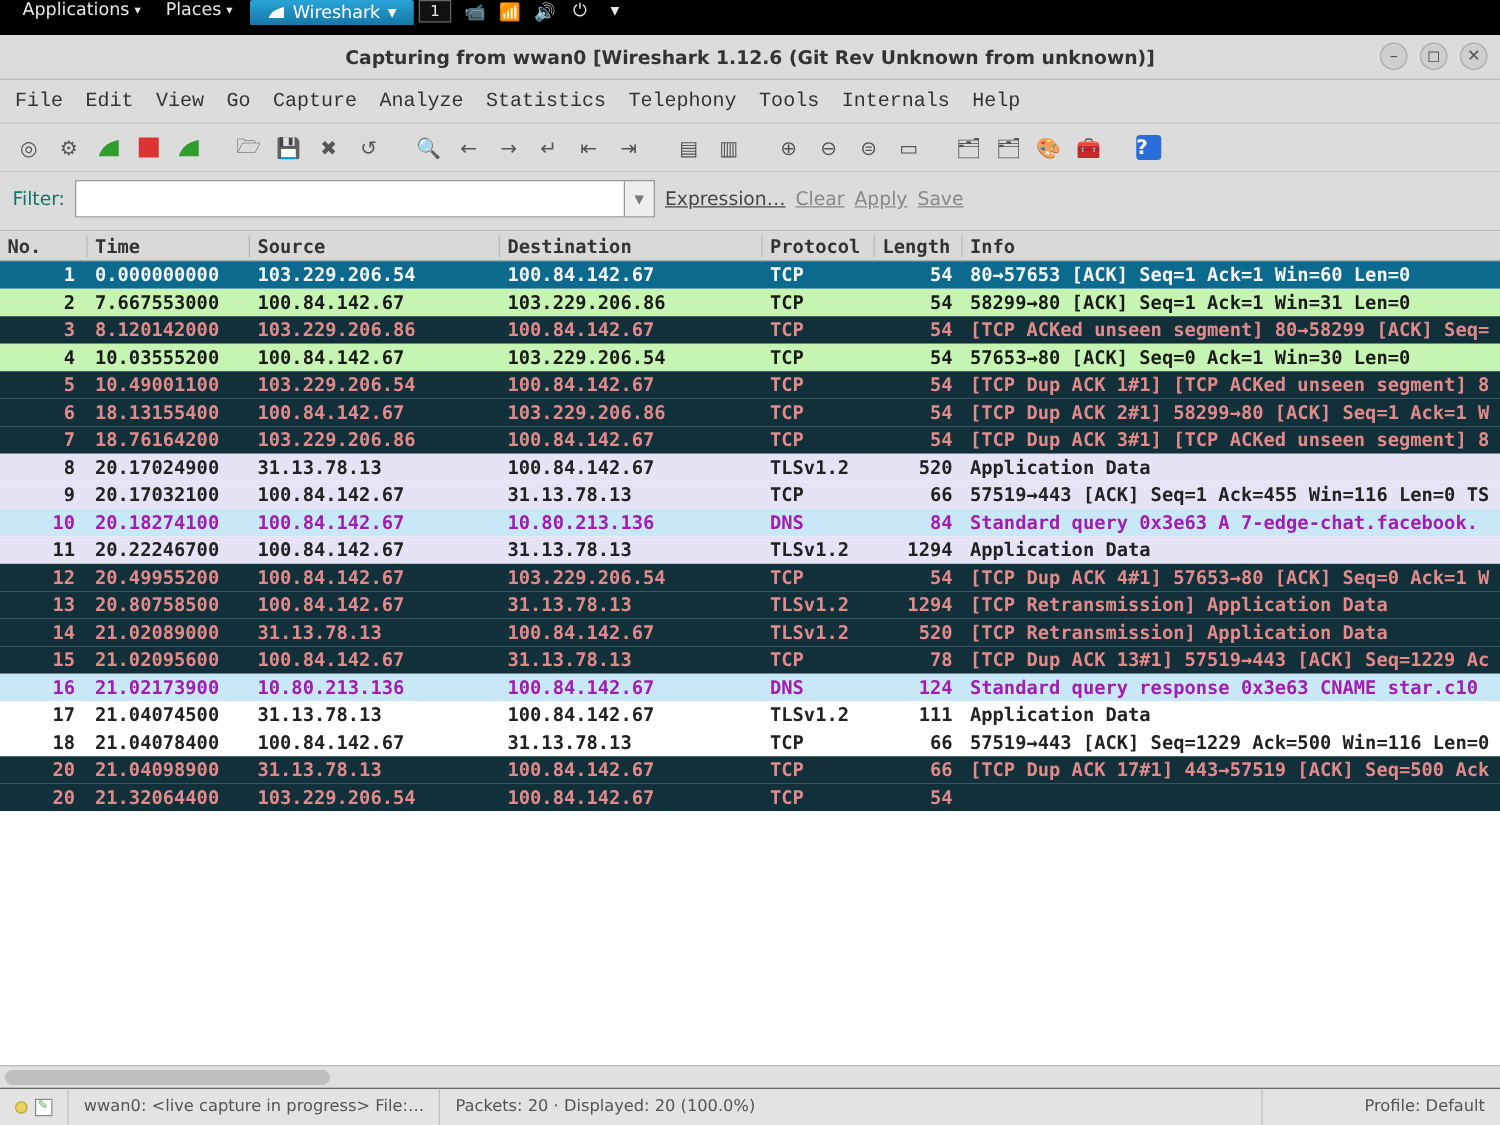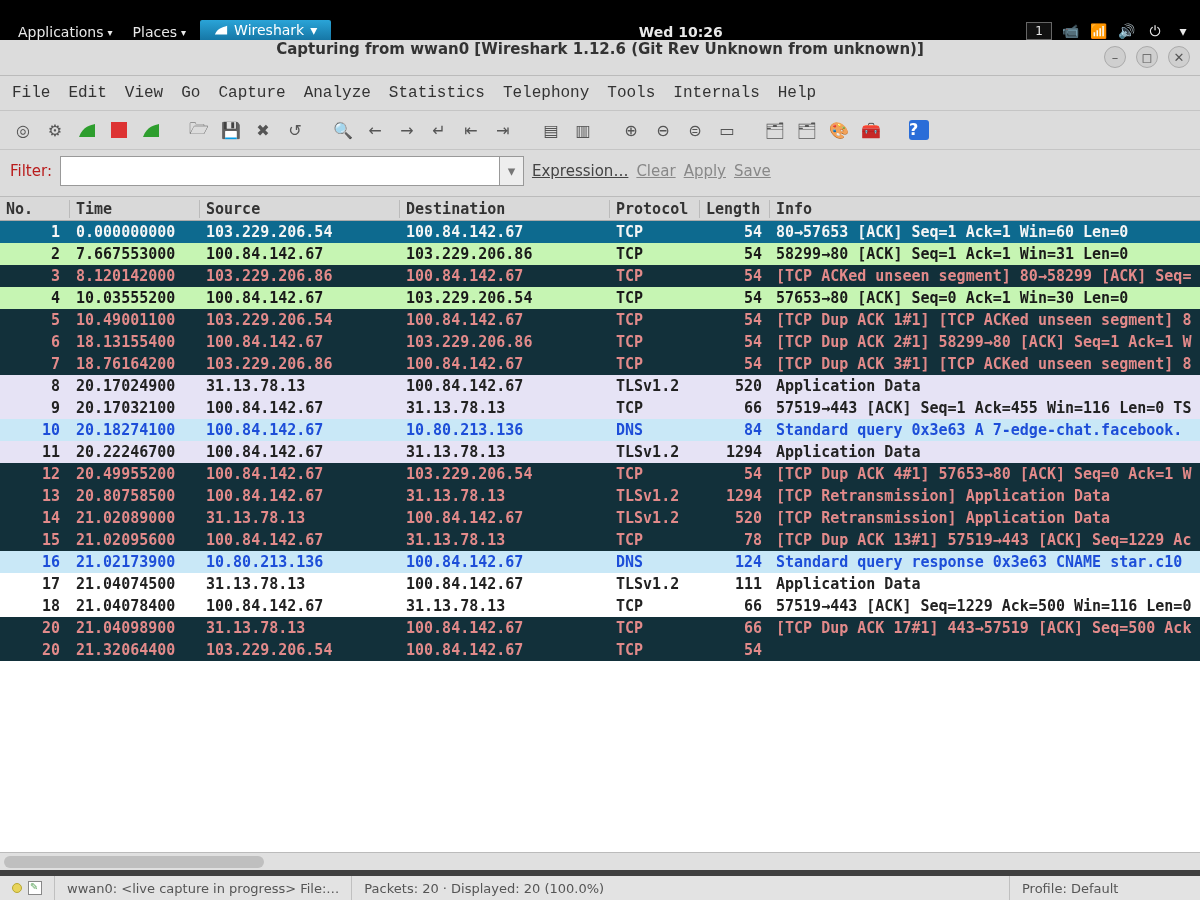--- a/index.html
+++ b/index.html
@@ -11,23 +11,23 @@
     width: 1200px;
     height: 900px;
     overflow: hidden;
     display: flex;
     flex-direction: column;
   }
   
   .gnome-bar {
     background: #000;
     color: #e8e8e8;
-    height: 40px;
+    height: 28px;
     display: flex;
-    align-items: flex-end;
+    align-items: flex-start;
     padding: 0 8px;
     font-size: 14px;
   }
   .gnome-bar .gmenu { padding: 0 10px; display: flex; align-items: center; gap:4px;}
   .gnome-bar .gmenu .caret { font-size: 10px; }
   .gnome-bar .center { flex:1; text-align:center; font-weight:bold; }
   .gnome-tab {
     background: linear-gradient(#2aa4d8,#1677a6);
     color:#fff;
     border-radius: 2px 2px 0 0;
@@ -40,21 +40,21 @@
   .gnome-right .box {
     border:1px solid #666; padding:1px 8px; font-size:12px;
     background:#111;
   }
   .gnome-right .sys-icon { width:18px; text-align:center; }
   
   .titlebar {
     background: #dcdcdc;
     height: 36px;
     display:flex;
-    align-items:flex-start;
+    align-items:center;
     justify-content:center;
     position:relative;
     border-bottom:1px solid #bbb;
   }
   .titlebar .title { font-weight:bold; color:#333; font-size:15px;}
   .titlebar .win-controls {
     position:absolute; right:10px; top:6px; display:flex; gap:10px;
   }
   .titlebar .win-controls .wc {
     width:22px; height:22px; border-radius:50%;
@@ -91,21 +91,21 @@
   .shark-red { background:#d33; width:16px; height:16px; }
   .shark-blue { background:#2a6dd8; color:#fff; width:20px; height:20px; border-radius:3px; font-weight:bold;}
   
   .filterbar {
     background:#dcdcdc;
     display:flex; align-items:center; gap:8px;
     padding: 6px 10px 10px 10px;
     border-bottom:1px solid #bbb;
     font-size:15px;
   }
-  .filterbar .flabel { color:#b91c1c; }
+  .filterbar .flabel { color:#0f766e; }
   .filterbar input {
     flex: 0 0 440px;
     height:30px;
     border:1px solid #999;
     background:#fff;
     padding:0 6px;
     font-size:14px;
   }
   .filterbar .dd {
     width:24px; height:30px;
@@ -145,49 +145,49 @@
   .pl-row { padding:0; }
   .pl-row .c-no { text-align:right; padding-right:10px; }
   .pl-row .c-len { text-align:right; padding-right:8px; }
   .pl-row .c-info { overflow:hidden; text-overflow:clip; }
   .pl-row > div { padding-left:6px; }
   
   .v-teal-sel { background:#0d6a8f; color:#f5f5f5; }
   .v-green   { background:#c6f5b3; color:#1a1a1a; }
   .v-darkA   { background:#12303a; color:#e28a8a; }
   .v-lav     { background:#e6e3f5; color:#222; }
-  .v-blue    { background:#c9e8f7; color:#1d4ed8; }
+  .v-blue    { background:#c9e8f7; color:#a21caf; }
   .v-white   { background:#fff; color:#222; }
   
   .hscroll {
     height:18px; background:#e0e0e0; border-top:1px solid #bbb;
     position:relative;
   }
   .hscroll .thumb {
     position:absolute; left:4px; top:3px; height:12px; width:260px;
     background:#bfbfbf; border-radius:6px;
   }
   
   .statusbar {
     background:#e3e3e3;
-    border-top:6px solid #404040;
+    border-top:1px solid #404040;
     height:30px;
     display:flex;
     align-items:center;
     font-size:13px;
     color:#555;
   }
   .statusbar .cell {
     padding:0 12px;
     border-right:1px solid #c0c0c0;
     height:100%;
     display:flex; align-items:center; gap:6px;
   }
   .statusbar .cell.grow { flex:1; }
-  .statusbar .cell.profile { border-right:none; margin-left:auto; min-width:190px;}
+  .statusbar .cell.profile { border-right:none; margin-left:auto; min-width:190px;justify-content:flex-end;}
   .dot-y { width:10px; height:10px; border-radius:50%; background:#e8d45a; border:1px solid #b8a832;}
   .note-icon { width:14px; height:14px; background:#fff; border:1px solid #888; position:relative;}
   .note-icon::after{content:"✎"; font-size:10px; position:absolute; top:-1px; left:1px; color:#6a6;}
 </style>
 </head>
 <body>
 
 <div class="gnome-bar">
   <div class="gmenu">
     <span>Applications</span>
@@ -199,21 +199,20 @@
   </div>
   <div class="gnome-tab">
     <span class="icon">
       <svg viewBox="0 0 16 16">
           <path d="M1 13 C4 6 9 5 15 3 L15 13 Z" fill="#fff"></path>
         </svg>
     </span>
     <span>Wireshark</span>
     <span class="caret">▾</span>
   </div>
-  <div class="center">Wed 10:26</div>
   <div class="gnome-right">
     <div class="box">1</div>
     <div class="sys-icon">📹</div>
     <div class="sys-icon">📶</div>
     <div class="sys-icon">🔊</div>
     <div class="sys-icon">⏻</div>
     <div class="sys-icon">▾</div>
   </div>
 </div>
 

